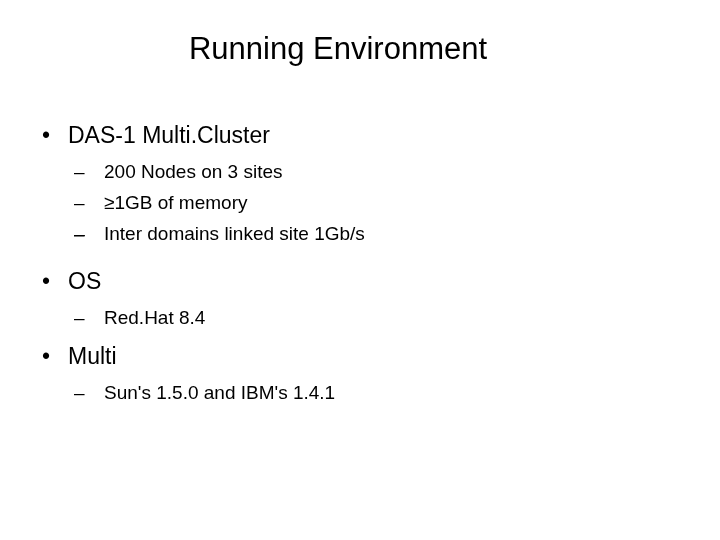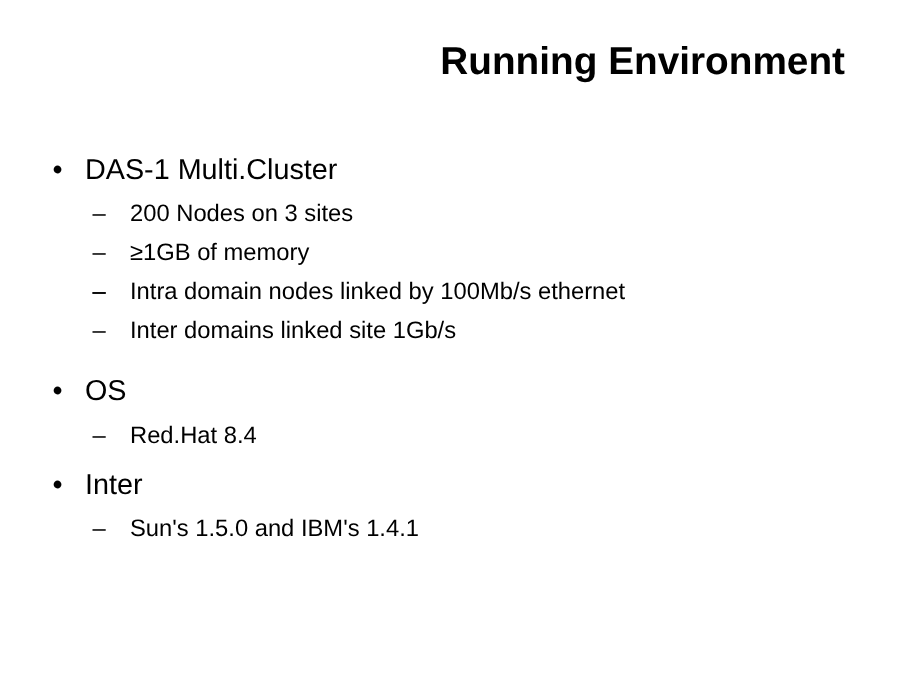--- a/index.html
+++ b/index.html
@@ -18,24 +18,24 @@
     position: relative;
     width: 720px;
     height: 540px;
     box-sizing: border-box;
   }
   .slide-title {
     position: absolute;
     top: 30px;
     left: 0;
     width: 676px;
-    text-align: right;
+    text-align: center;
     font-size: 31px;
     line-height: 38px;
-    font-weight: bold;
+    font-weight: normal;
     color: #000000;
   }
   .body-area {
     position: absolute;
     top: 120px;
     left: 0;
     width: 720px;
   }
   .lvl1 {
     position: relative;
@@ -92,21 +92,20 @@
       </div>
       <div class="lvl2">
         <span class="dash">–</span>
         <span>≥1GB of memory</span>
       </div>
       <div class="lvl2">
         <span class="dash">–</span>
       </div>
       <div class="lvl2">
         <span class="dash">–</span>
-        <span>Intra domain nodes linked by 100Mb/s ethernet</span>
       </div>
       <div class="lvl2">
         <span class="dash">–</span>
         <span>Inter domains linked site 1Gb/s</span>
       </div>
     </div>
 
     <div class="gap-os"></div>
 
     <div class="lvl1">
@@ -117,21 +116,21 @@
       <div class="lvl2">
         <span class="dash">–</span>
         <span>Red.Hat 8.4</span>
       </div>
     </div>
 
     <div class="gap-small"></div>
 
     <div class="lvl1">
       <span class="bullet">•</span>
-      <span>Inter</span>
+      <span>Multi</span>
     </div>
     <div class="lvl2-group">
       <div class="lvl2">
         <span class="dash">–</span>
         <span>Sun's 1.5.0 and IBM's 1.4.1</span>
       </div>
     </div>
 
   </div>
 </div>

